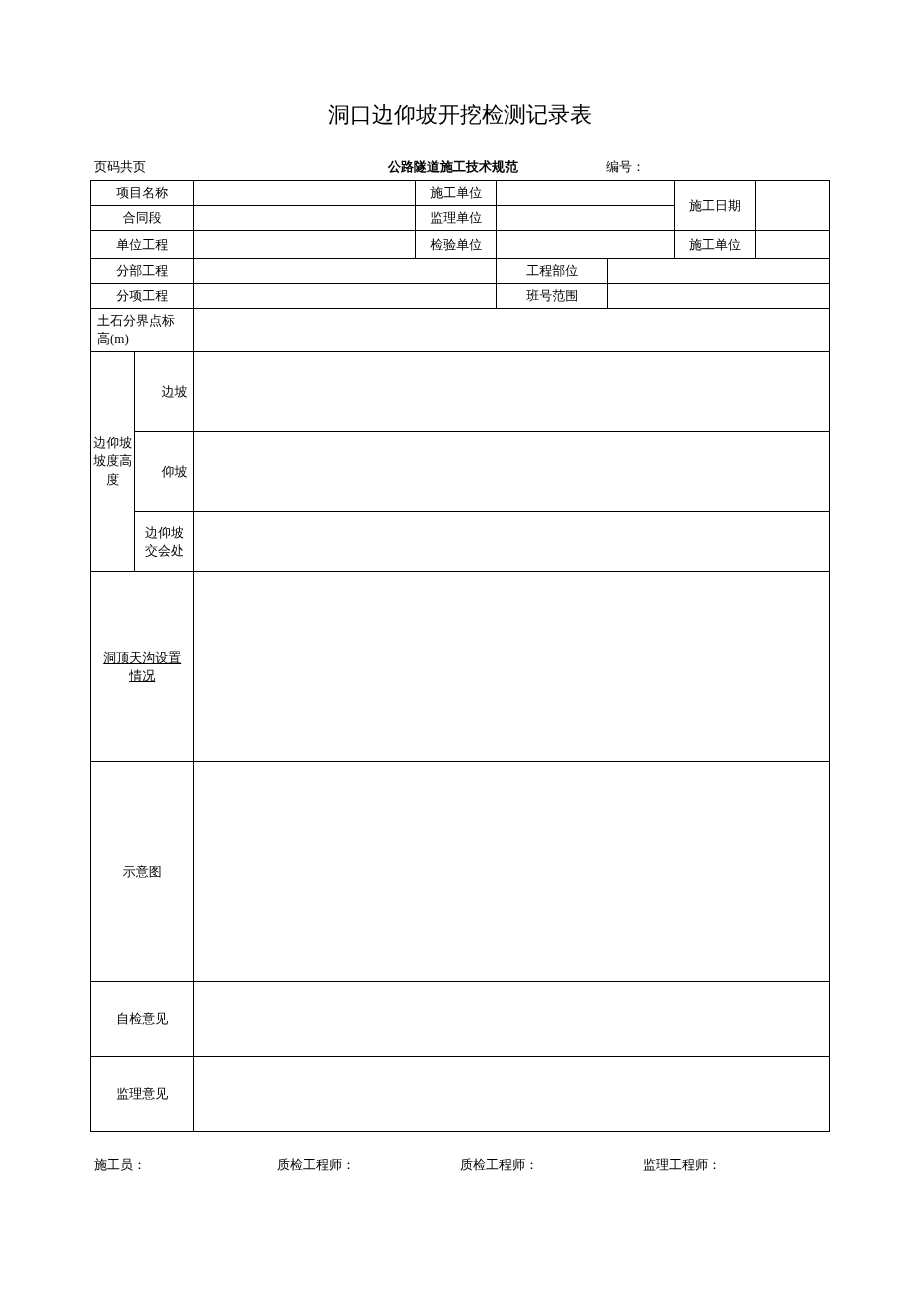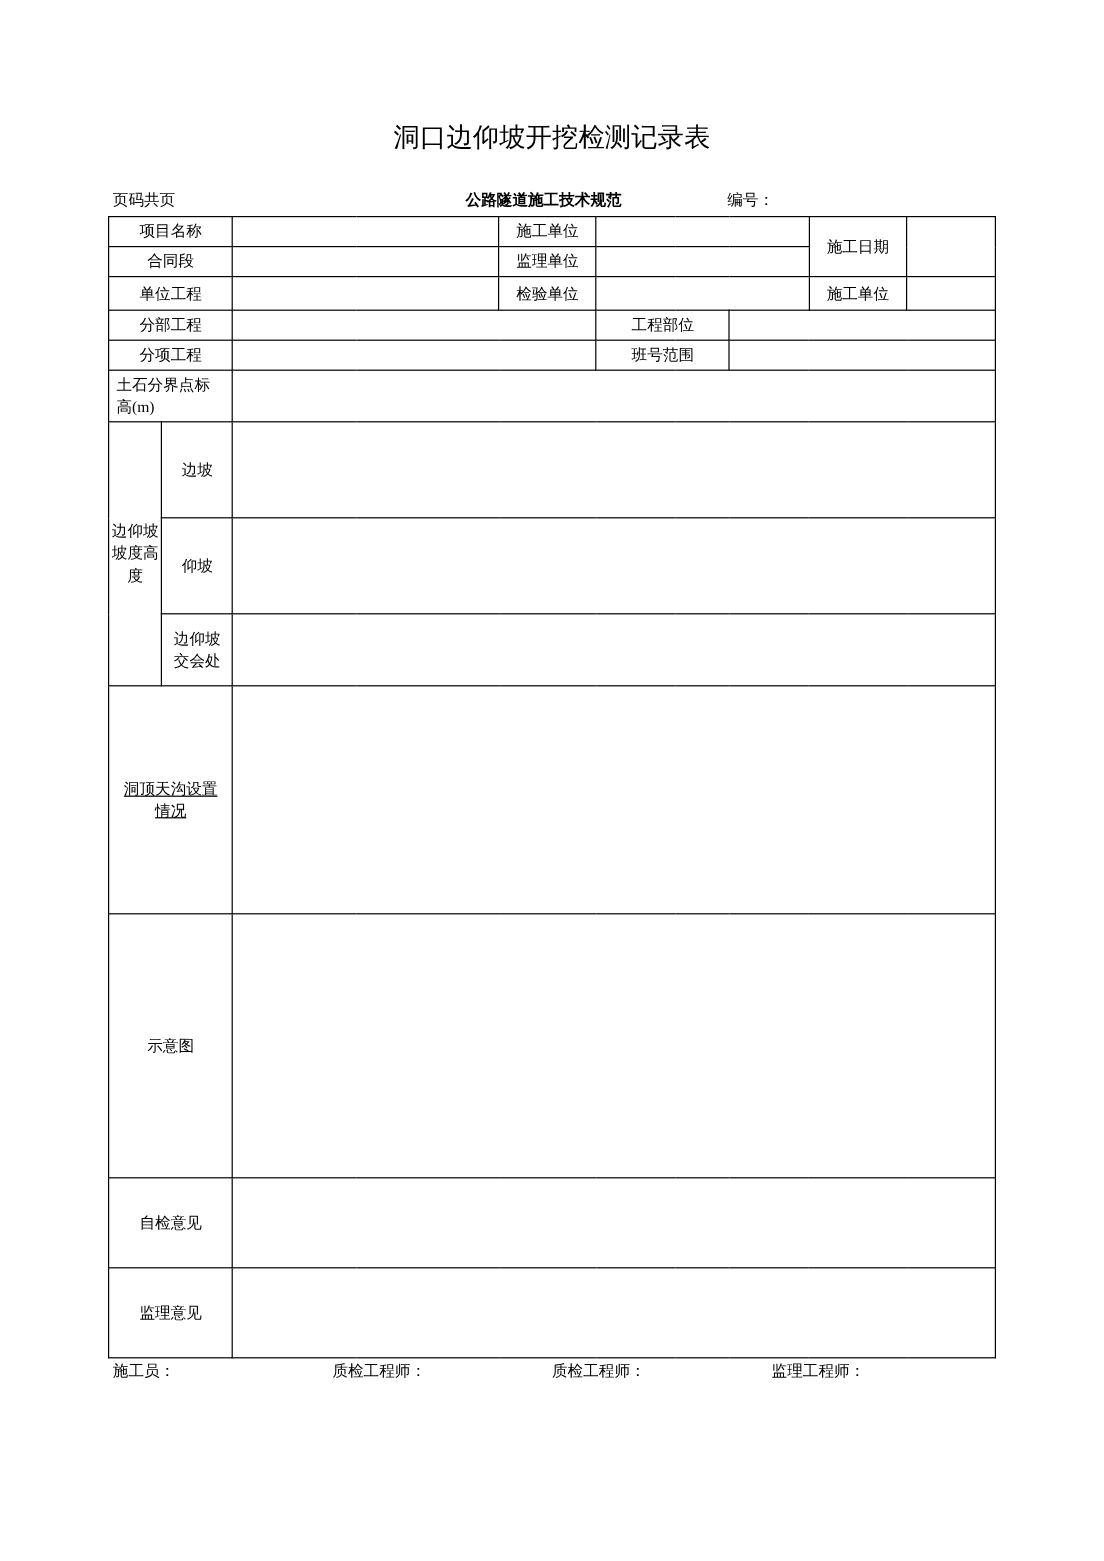--- a/index.html
+++ b/index.html
@@ -46,40 +46,41 @@
     }
     td {
       border: 1px solid #000;
       padding: 3px 6px;
       text-align: center;
       vertical-align: middle;
       height: 20px;
     }
     .h-tall {
       height: 80px;
+      text-align: right;
     }
     .h-ditch {
       height: 190px;
       text-decoration: underline;
     }
     .h-diagram {
       height: 220px;
       font-family: Liberation Mono, monospace;
     }
     .h-opinion {
       height: 75px;
     }
     .vert-text {
       padding: 4px 2px;
       line-height: 1.4;
     }
     .footer-line {
       display: flex;
       font-size: 13px;
-      margin-top: 2px;
+      margin-top: 24px;
       padding: 0 4px;
     }
     .footer-item {
       flex: 1;
     }
   </style>
 </head>
 <body>
 
 <h1 class="title">洞口边仰坡开挖检测记录表</h1>

